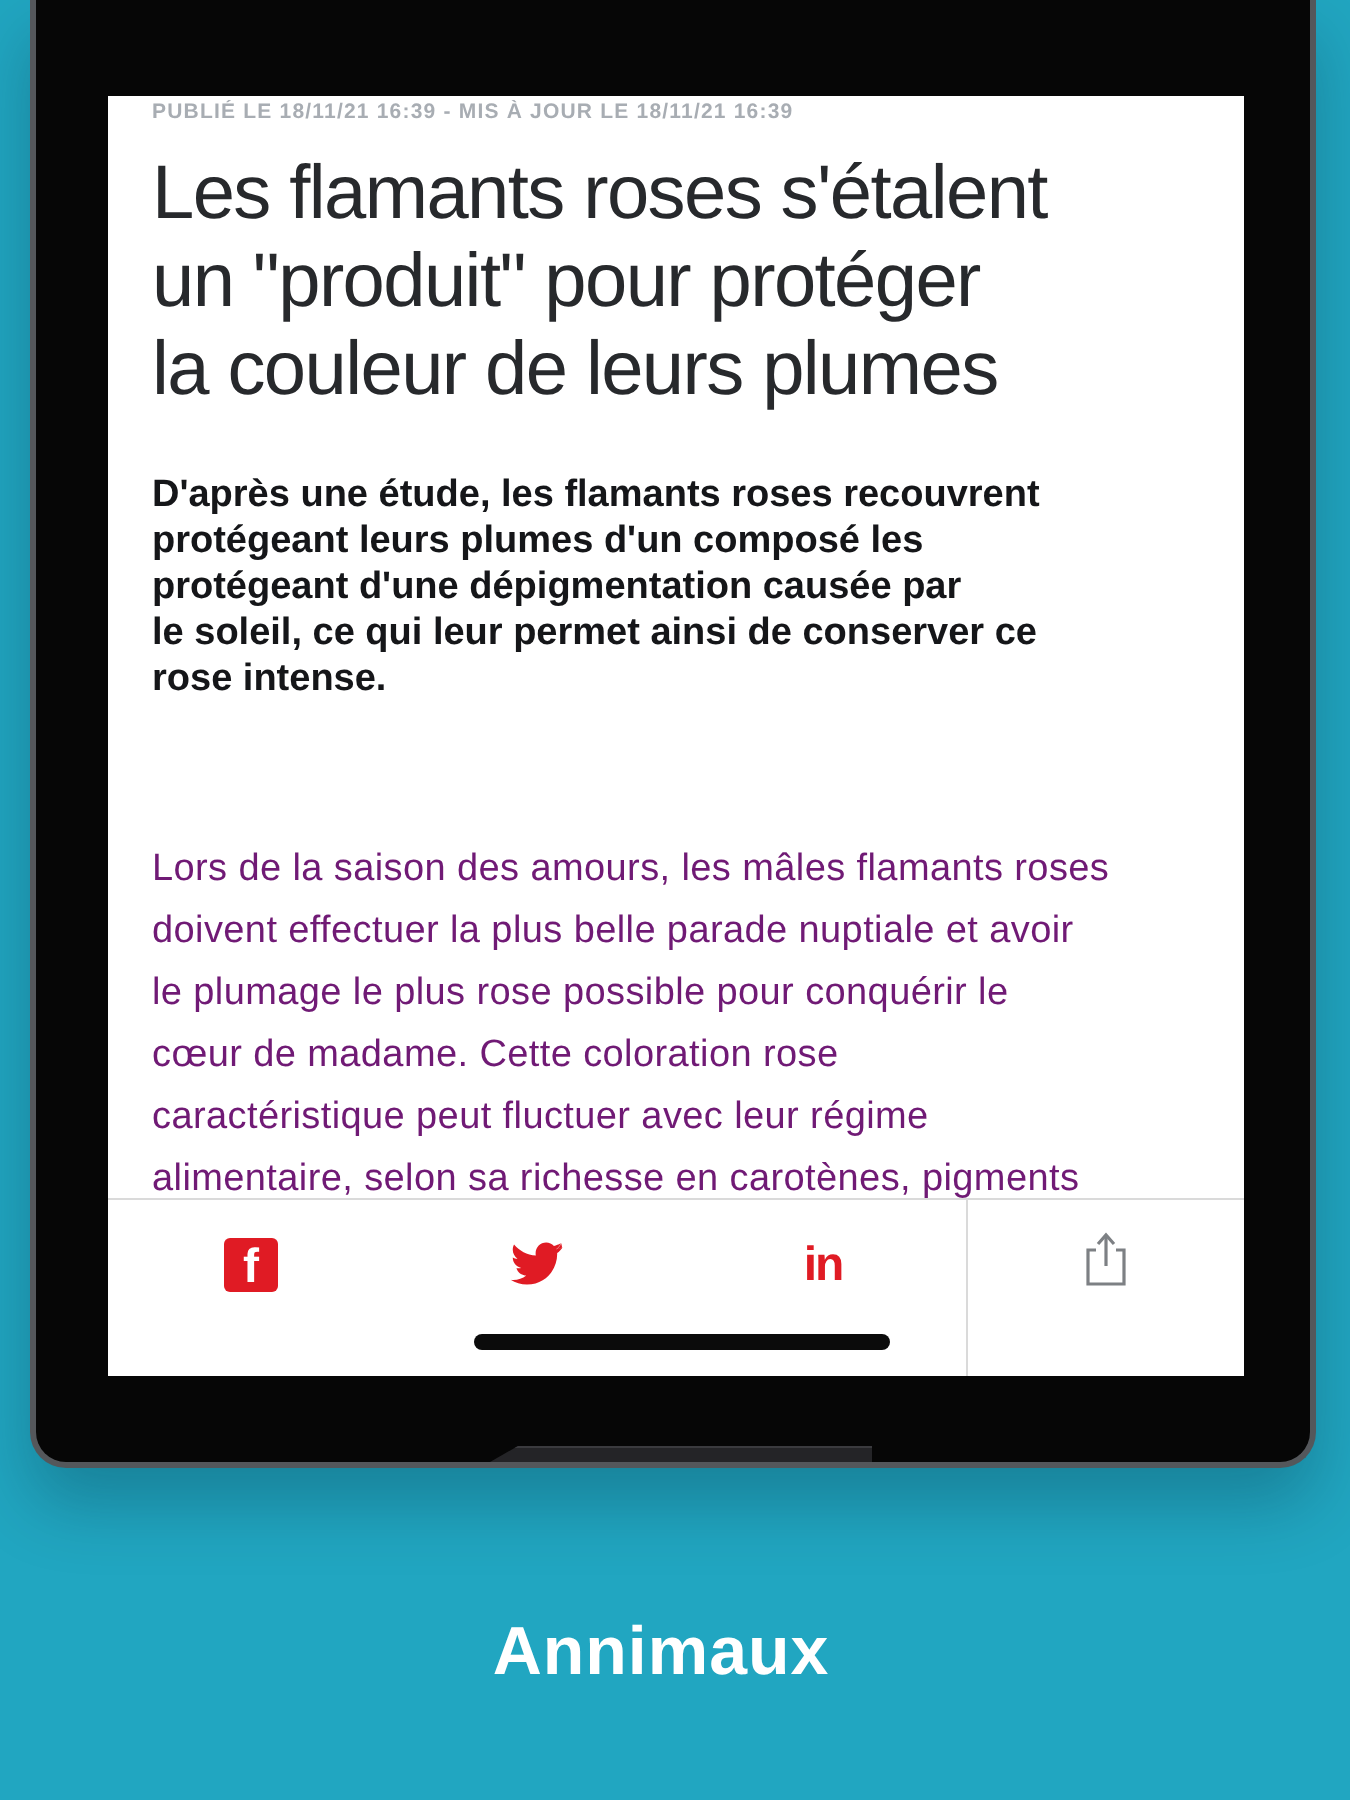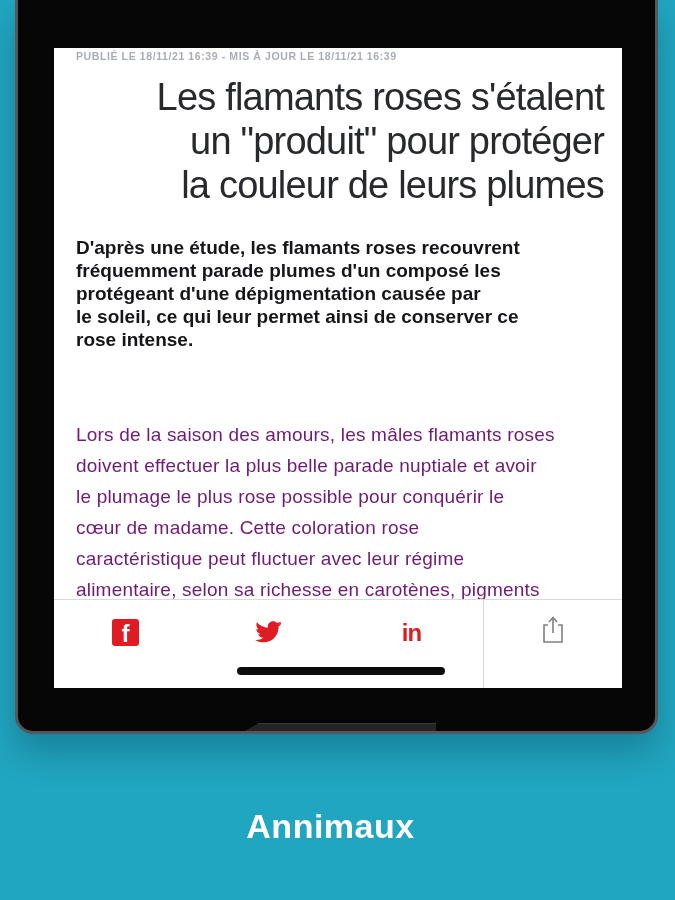--- a/index.html
+++ b/index.html
@@ -31,21 +31,21 @@
     background:#ffffff;overflow:hidden;margin-top:32px;
   }
   .pub-line{
     position:absolute;left:22px;top:2px;right:16px;
     font-size:10.5px;font-weight:bold;letter-spacing:.6px;
     color:#a8adb3;white-space:nowrap;overflow:hidden;
   }
   .headline{
     position:absolute;left:22px;top:27px;width:528px;margin:0;
     font-size:38px;line-height:44px;font-weight:400;
-    letter-spacing:-.8px;color:#27292c;white-space:pre-line;text-align:right;
+    letter-spacing:-.8px;color:#27292c;white-space:pre-line;
   }
   .intro{
     position:absolute;left:22px;top:188px;width:524px;margin:0;
     font-size:19px;line-height:23px;font-weight:bold;
     color:#151619;white-space:pre-line;
   }
   .body-text{
     position:absolute;left:22px;top:371px;width:530px;margin:0;
     font-size:19px;line-height:31px;font-weight:400;
     letter-spacing:.2px;color:#701a75;white-space:pre-line;
@@ -105,21 +105,21 @@
 
     <div class="screen">
 
       <div class="pub-line">PUBLIÉ LE 18/11/21 16:39 - MIS À JOUR LE 18/11/21 16:39</div>
 
       <h1 class="headline">Les flamants roses s'étalent
 un "produit" pour protéger
 la couleur de leurs plumes</h1>
 
       <p class="intro">D'après une étude, les flamants roses recouvrent
-fréquemment parade plumes d'un composé les
+protégeant leurs plumes d'un composé les
 protégeant d'une dépigmentation causée par
 le soleil, ce qui leur permet ainsi de conserver ce
 rose intense.</p>
 
       <p class="body-text">Lors de la saison des amours, les mâles flamants roses
 doivent effectuer la plus belle parade nuptiale et avoir
 le plumage le plus rose possible pour conquérir le
 cœur de madame. Cette coloration rose
 caractéristique peut fluctuer avec leur régime
 alimentaire, selon sa richesse en carotènes, pigments</p>

